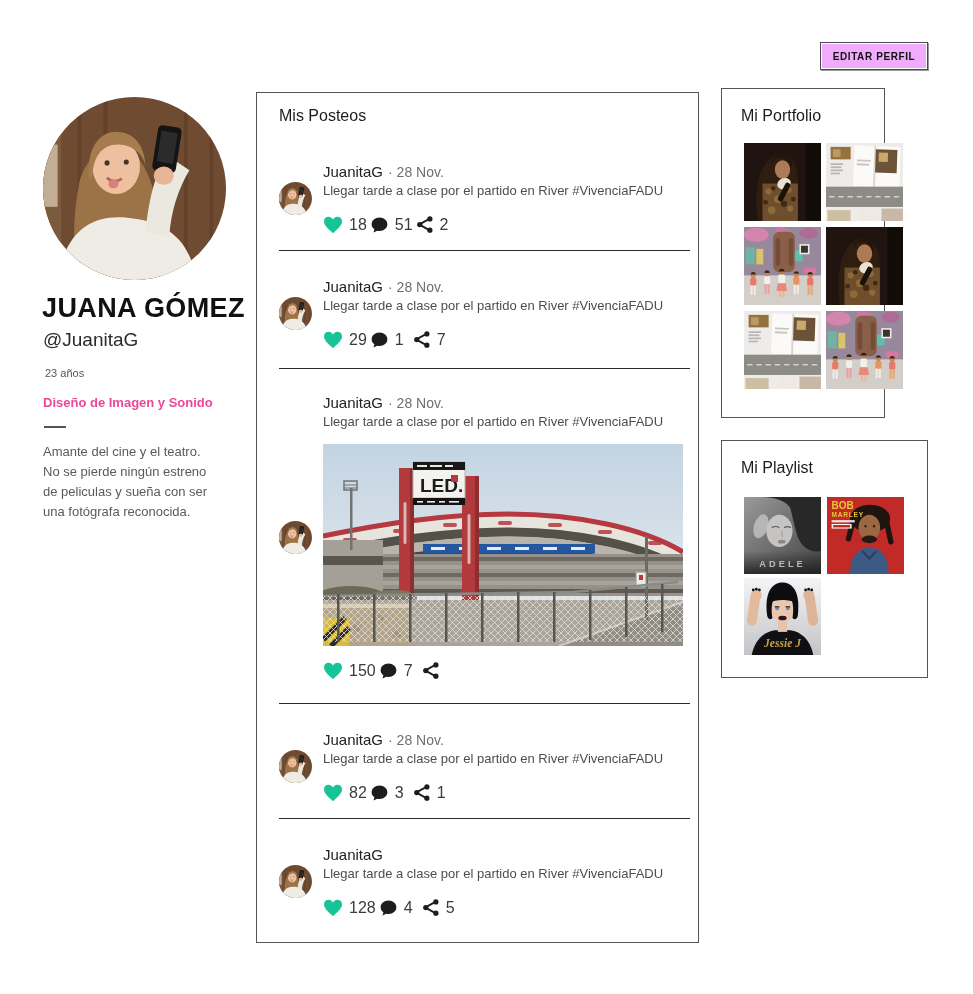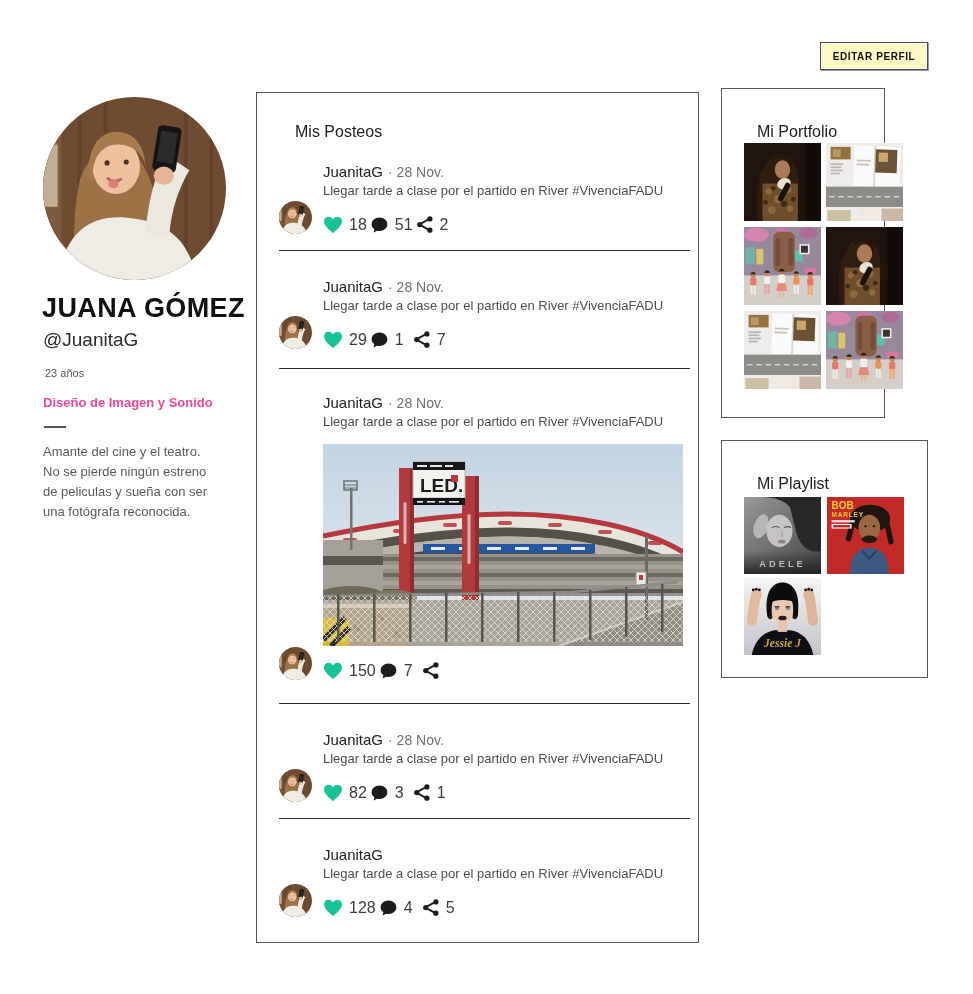--- a/index.html
+++ b/index.html
@@ -10,35 +10,35 @@
   .avatar-xl{position:absolute;left:43px;top:97px;width:183px;height:183px;border-radius:50%;overflow:hidden;}
   .avatar-xl svg{width:100%;height:100%;display:block;}
   .p-name{position:absolute;left:42px;top:293px;margin:0;font-size:27px;font-weight:800;letter-spacing:.4px;color:#111;}
   .p-handle{position:absolute;left:43px;top:329px;font-size:19px;color:#2b2b2b;}
   .p-age{position:absolute;left:45px;top:367px;font-size:11px;color:#555;}
   .p-career{position:absolute;left:43px;top:395px;font-size:13px;color:#ec4899;font-weight:bold;}
   .p-divider{position:absolute;left:44px;top:426px;width:22px;border-top:2px solid #555;}
   .p-bio{position:absolute;left:43px;top:442px;width:200px;font-size:13px;line-height:20px;color:#5a5a5a;}
 
   
-  .edit-btn{position:absolute;left:820px;top:42px;width:108px;height:28px;background:#fef9c3;
+  .edit-btn{position:absolute;left:820px;top:42px;width:108px;height:28px;background:#f0abfc;
     border:1px solid #4a4a4e;box-shadow:0 0 0 1px #fff inset, 1px 1px 0 #9a9a9a;
     font-family:inherit;font-size:10px;font-weight:bold;letter-spacing:.6px;color:#111;cursor:pointer;}
 
   
   .panel{position:absolute;background:#fff;border:1px solid #54545a;box-sizing:border-box;}
   .posts-panel{left:256px;top:92px;width:443px;height:851px;}
   .portfolio-panel{left:721px;top:88px;width:164px;height:330px;}
   .playlist-panel{left:721px;top:440px;width:207px;height:238px;}
-  .panel-title{position:absolute;margin:16px;font-size:16px;font-weight:400;color:#1c1c1c;}
+  .panel-title{position:absolute;margin:0;font-size:16px;font-weight:400;color:#1c1c1c;}
   .posts-title{left:22px;top:14px;}
   .side-title{left:19px;top:18px;}
 
   
-  .post{position:absolute;left:22px;right:8px;display:flex;align-items:flex-end;}
+  .post{position:absolute;left:22px;right:8px;display:flex;align-items:center;}
   .avatar-sm{flex:0 0 33px;width:33px;height:33px;border-radius:50%;overflow:hidden;display:block;}
   .avatar-sm svg{width:100%;height:100%;display:block;}
   .post-main{margin-left:11px;min-width:0;}
   .post-meta{font-size:15px;line-height:18px;white-space:nowrap;}
   .author{color:#222;font-weight:500;}
   .date{color:#6f6f6f;font-size:14px;margin-left:5px;}
   .post-text{margin-top:1px;font-size:13px;line-height:18px;color:#4d4d4d;white-space:nowrap;}
   .post-image{display:block;margin-top:13px;width:360px;height:202px;}
   .post-stats{display:flex;align-items:center;gap:3px;margin-top:15px;}
   .stat{display:inline-flex;align-items:center;min-width:40px;cursor:pointer;}

